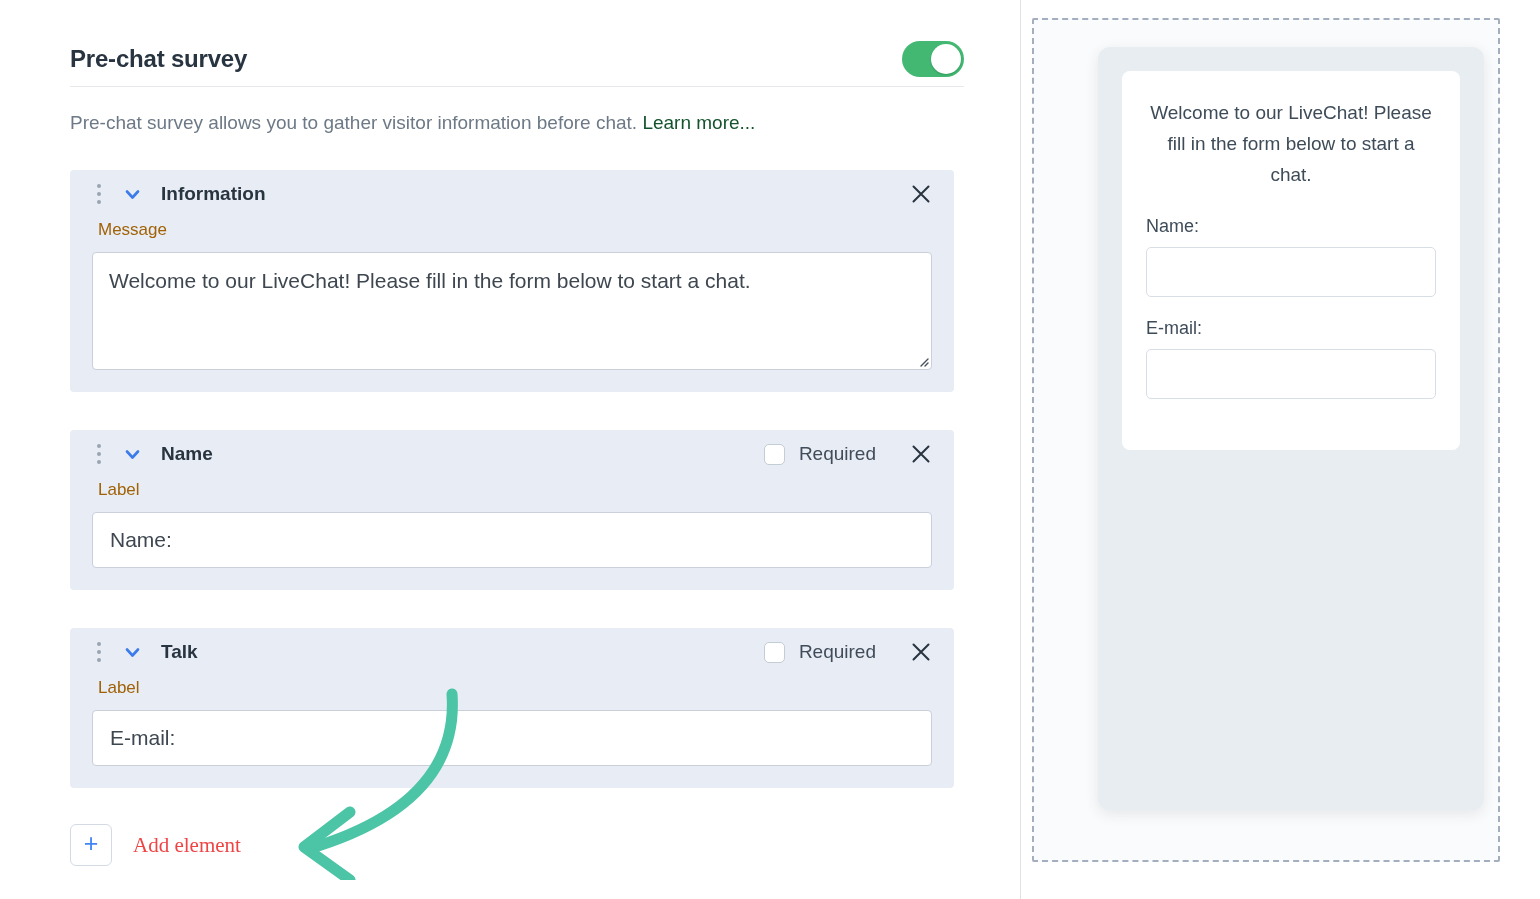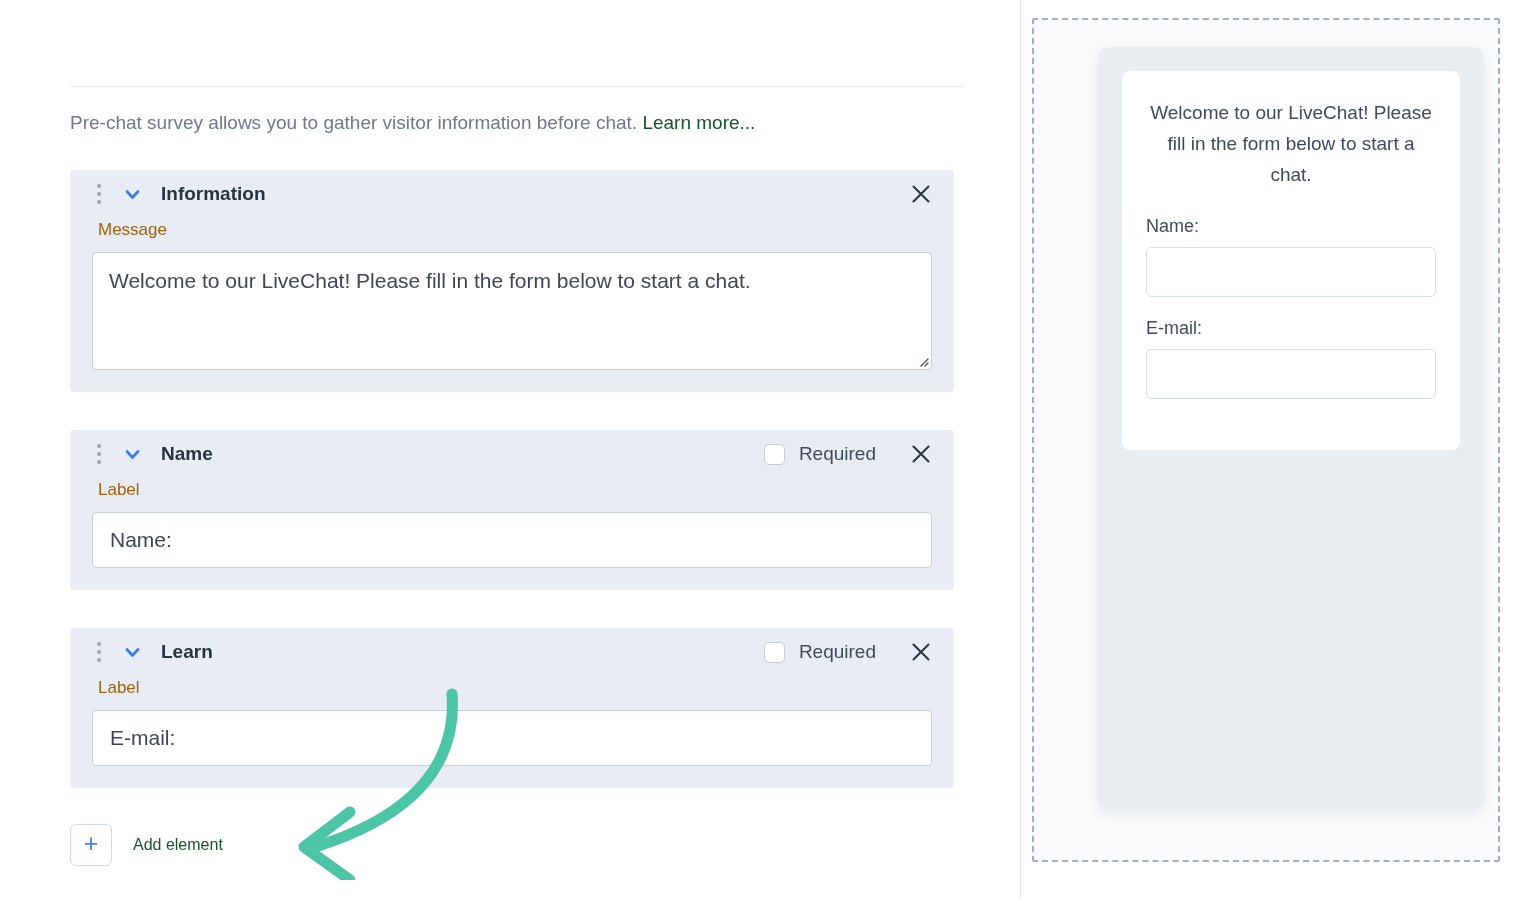--- a/index.html
+++ b/index.html
@@ -223,23 +223,24 @@
     cursor: pointer;
     flex: none;
   }
   .add-btn span {
     font-size: 25px;
     color: #4285F4;
     line-height: 1;
     margin-top: -3px;
   }
   .add-label {
-    font-size: 16px;
-    color: #14532d;
-    cursor: pointer;
+    font-size: 21px;
+    color: #ef4444;
+    cursor: pointer;
+    font-family: Liberation Serif, serif;
   }
 
   
   .annot-arrow {
     position: absolute;
     left: 280px; top: 680px;
     width: 230px; height: 200px;
     pointer-events: none;
   }
 
@@ -344,20 +345,26 @@
     margin-top: 5px;
   }
 </style>
 </head>
 <body>
 
 <div id="root">
 
   <div class="editor">
 
+    <div class="editor-header">
+      <div class="editor-title">Pre-chat survey</div>
+      <div class="toggle">
+        <div class="knob"></div>
+      </div>
+    </div>
 
     <div class="header-divider"></div>
 
     <div class="editor-desc">
       <span>Pre-chat survey allows you to gather visitor information before chat. </span><a class="link">Learn more...</a>
     </div>
 
     <div class="card" style="top:170px;">
       <div class="card-head">
         <div class="drag-handle">
@@ -424,21 +431,21 @@
         <div class="drag-handle">
           <i></i>
             <i></i>
             <i></i>
         </div>
         <div class="chev">
           <svg width="19" height="19" viewBox="0 0 19 19">
               <path d="M4 6.5 L9.5 12.5 L15 6.5" stroke="#3B7BEA" stroke-width="2.6" fill="none" stroke-linecap="round" stroke-linejoin="round"></path>
             </svg>
         </div>
-        <div class="card-title">Learn</div>
+        <div class="card-title">Talk</div>
         <div class="required-wrap">
           <div class="checkbox"></div>
           <div class="required-label">Required</div>
         </div>
         <div class="close-x">
           <svg width="22" height="22" viewBox="0 0 22 22">
               <path d="M3.5 3.5 L18.5 18.5 M18.5 3.5 L3.5 18.5" stroke="#283440" stroke-width="2" stroke-linecap="round"></path>
             </svg>
         </div>
       </div>

